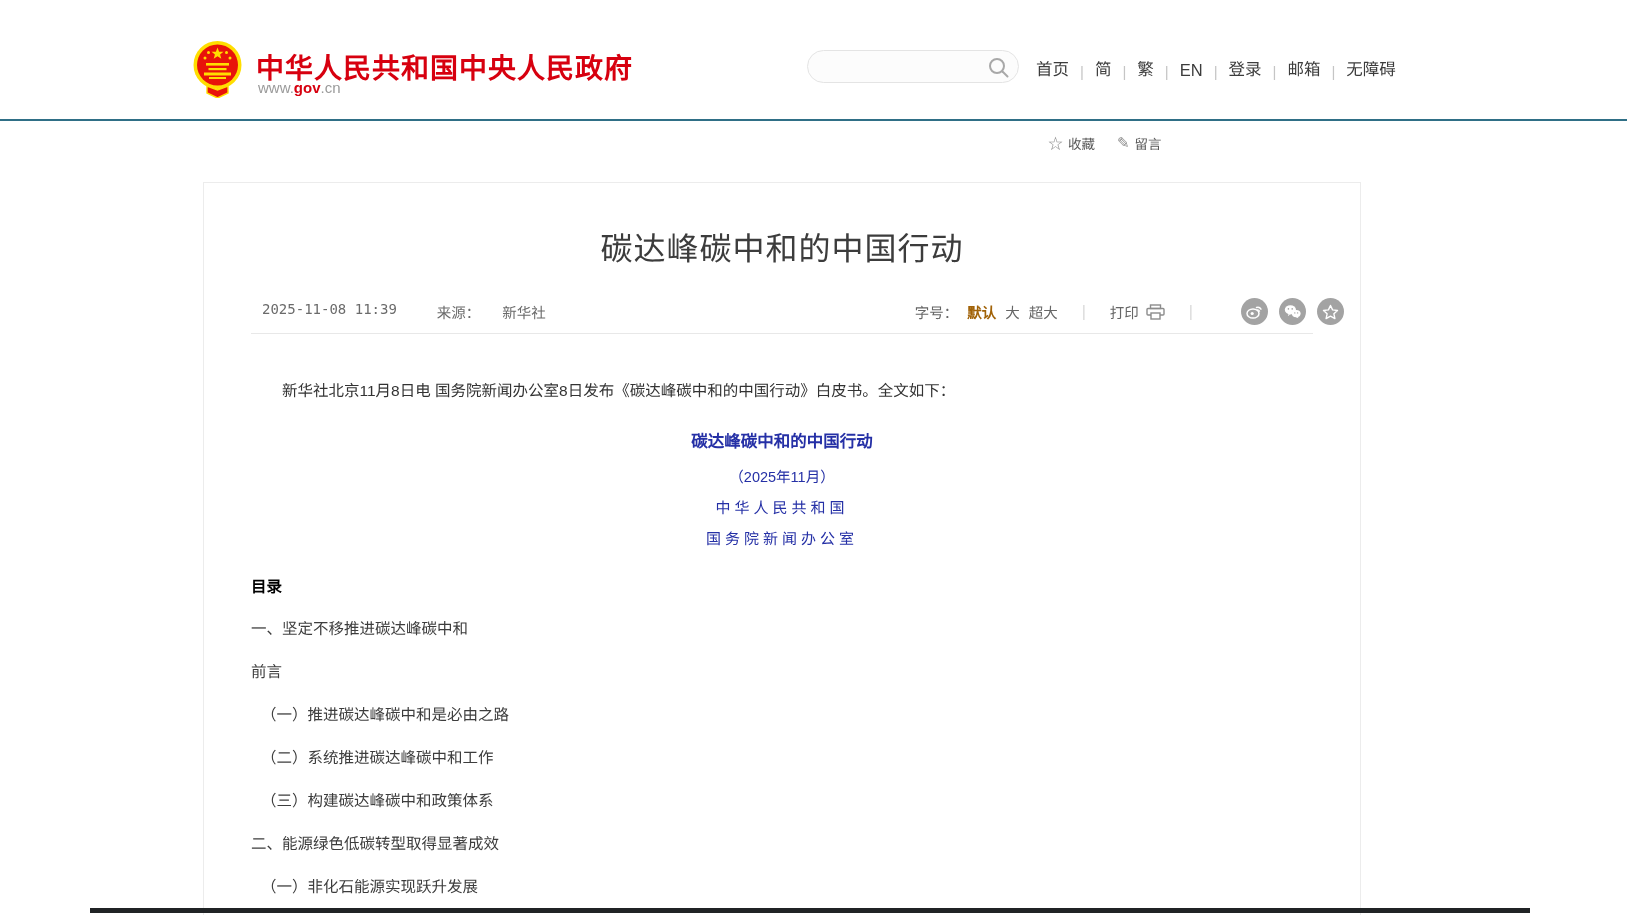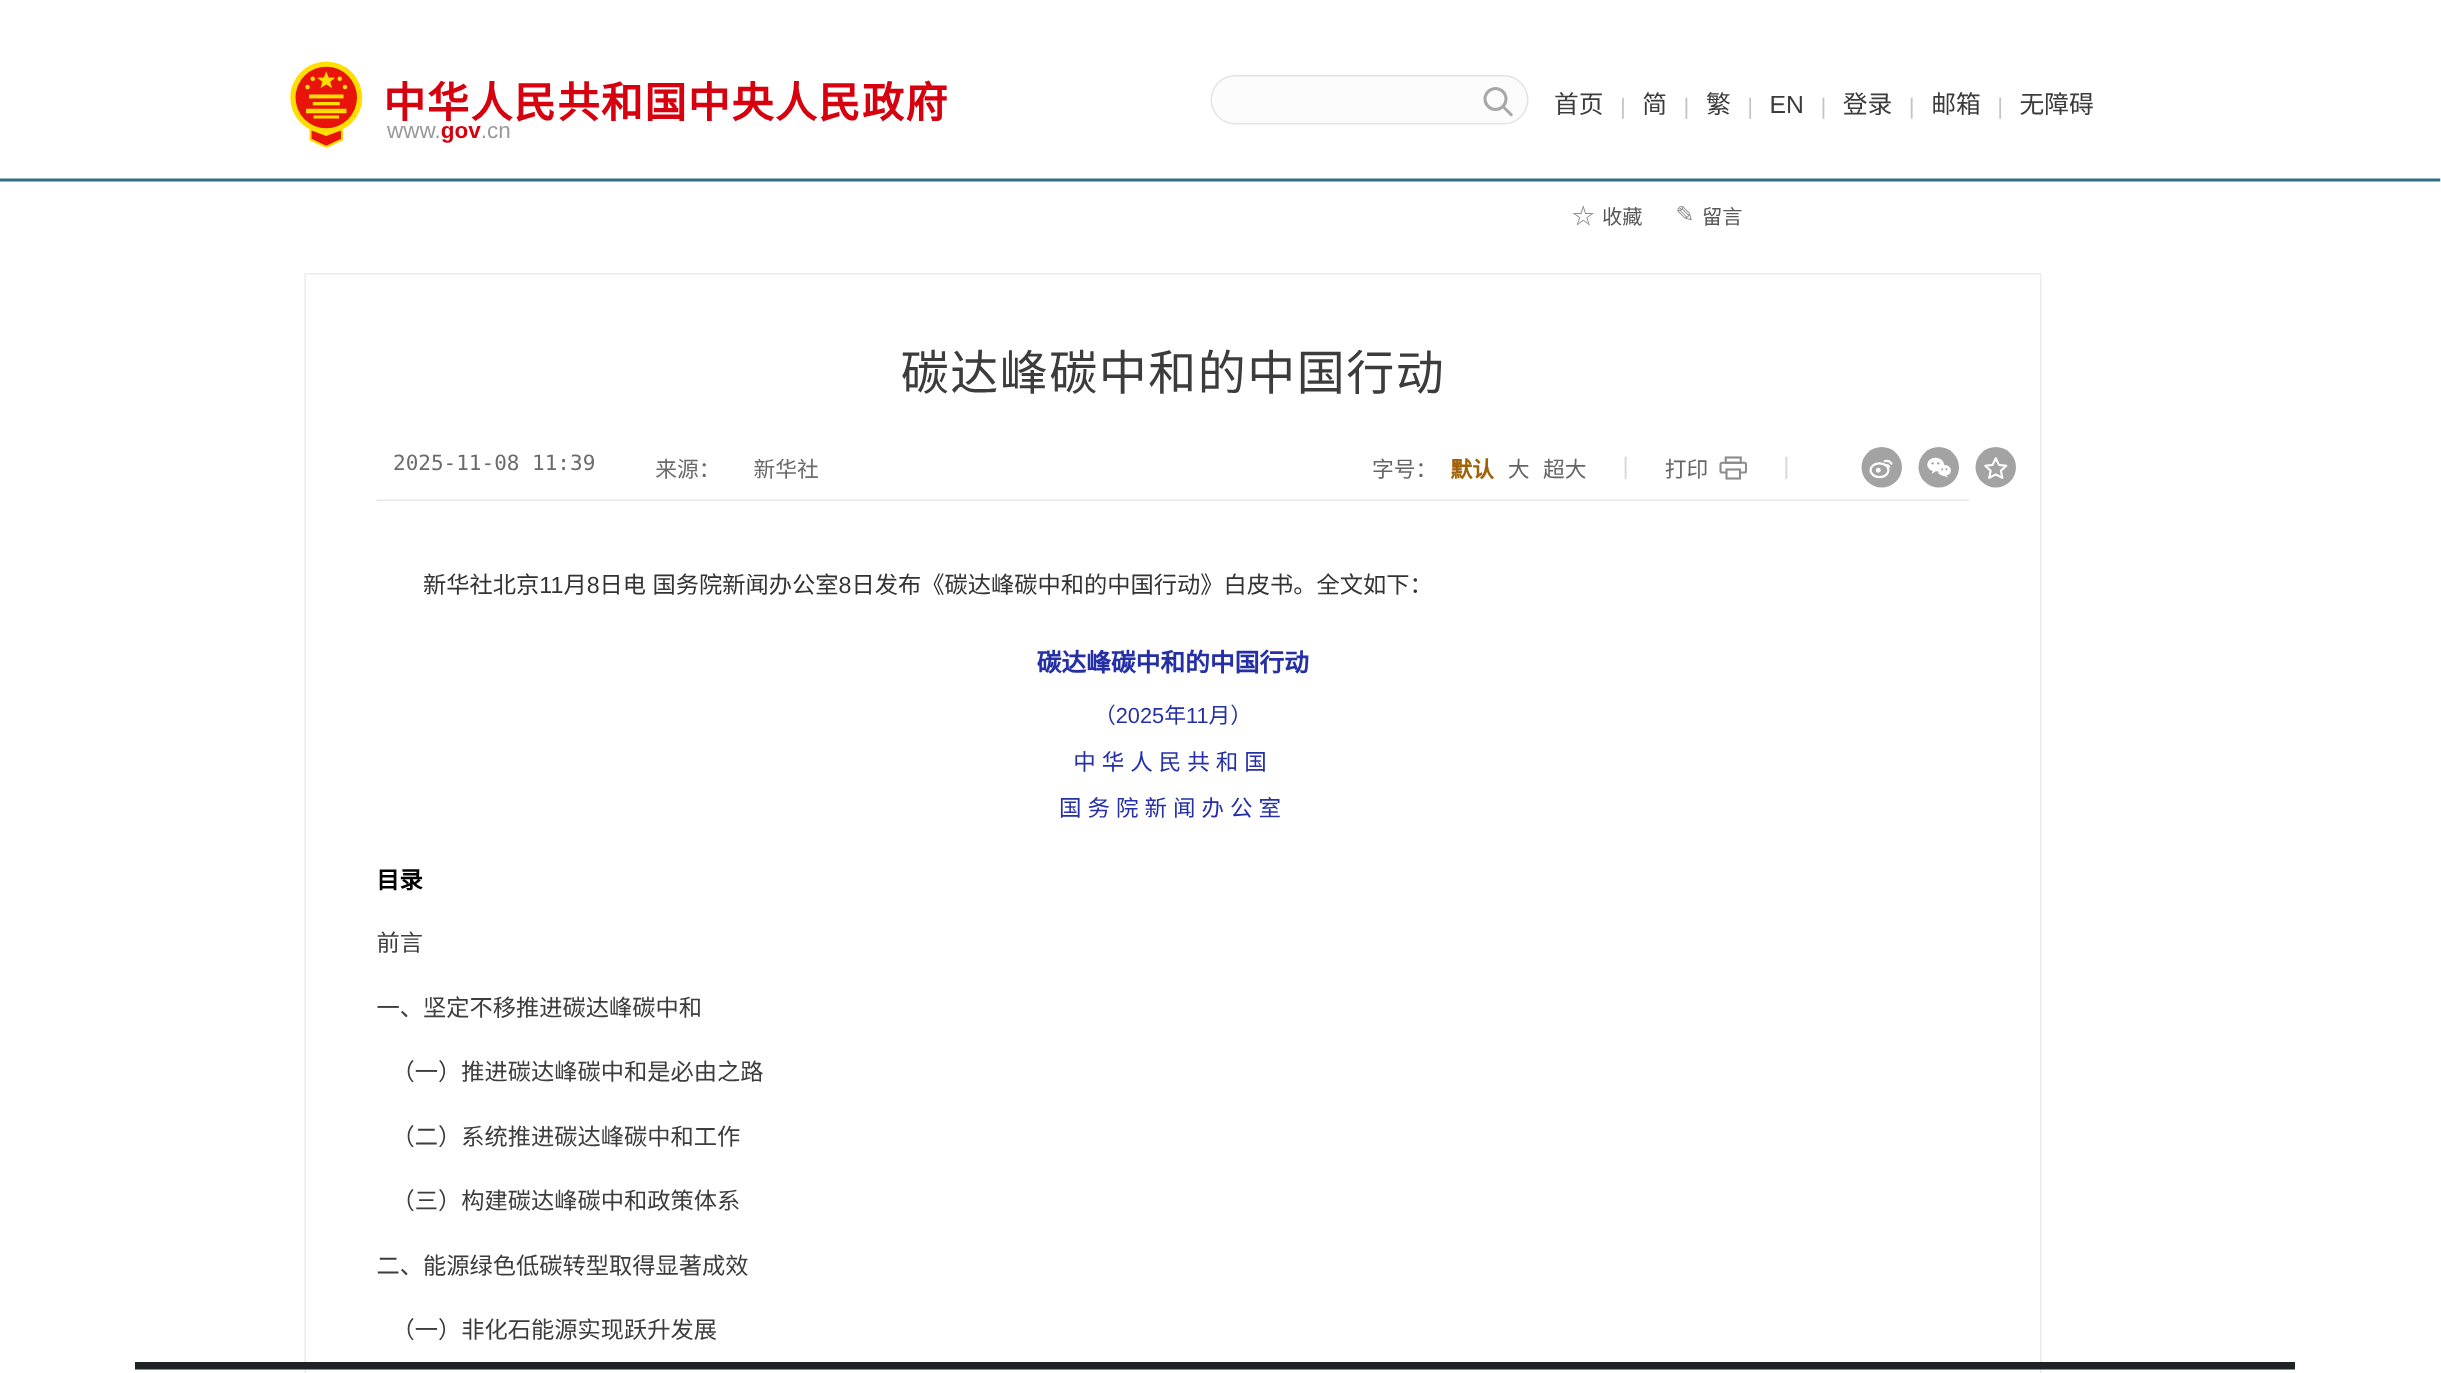--- a/index.html
+++ b/index.html
@@ -193,22 +193,22 @@
     <hr class="meta-divider">
 
     <p class="lead-paragraph">新华社北京11月8日电 国务院新闻办公室8日发布《碳达峰碳中和的中国行动》白皮书。全文如下：</p>
 
     <div class="doc-title">碳达峰碳中和的中国行动</div>
     <div class="doc-date">（2025年11月）</div>
     <div class="doc-org">中华人民共和国</div>
     <div class="doc-org">国务院新闻办公室</div>
 
     <div class="toc-heading">目录</div>
+    <div class="toc-item">一、坚定不移推进碳达峰碳中和</div>
     <div class="toc-item">前言</div>
-    <div class="toc-item">一、坚定不移推进碳达峰碳中和</div>
     <div class="toc-item sub">（一）推进碳达峰碳中和是必由之路</div>
     <div class="toc-item sub">（二）系统推进碳达峰碳中和工作</div>
     <div class="toc-item sub">（三）构建碳达峰碳中和政策体系</div>
     <div class="toc-item">二、能源绿色低碳转型取得显著成效</div>
     <div class="toc-item sub">（一）非化石能源实现跃升发展</div>
 
   </div>
 </div>
 
 <div class="bottom-strip"></div>

